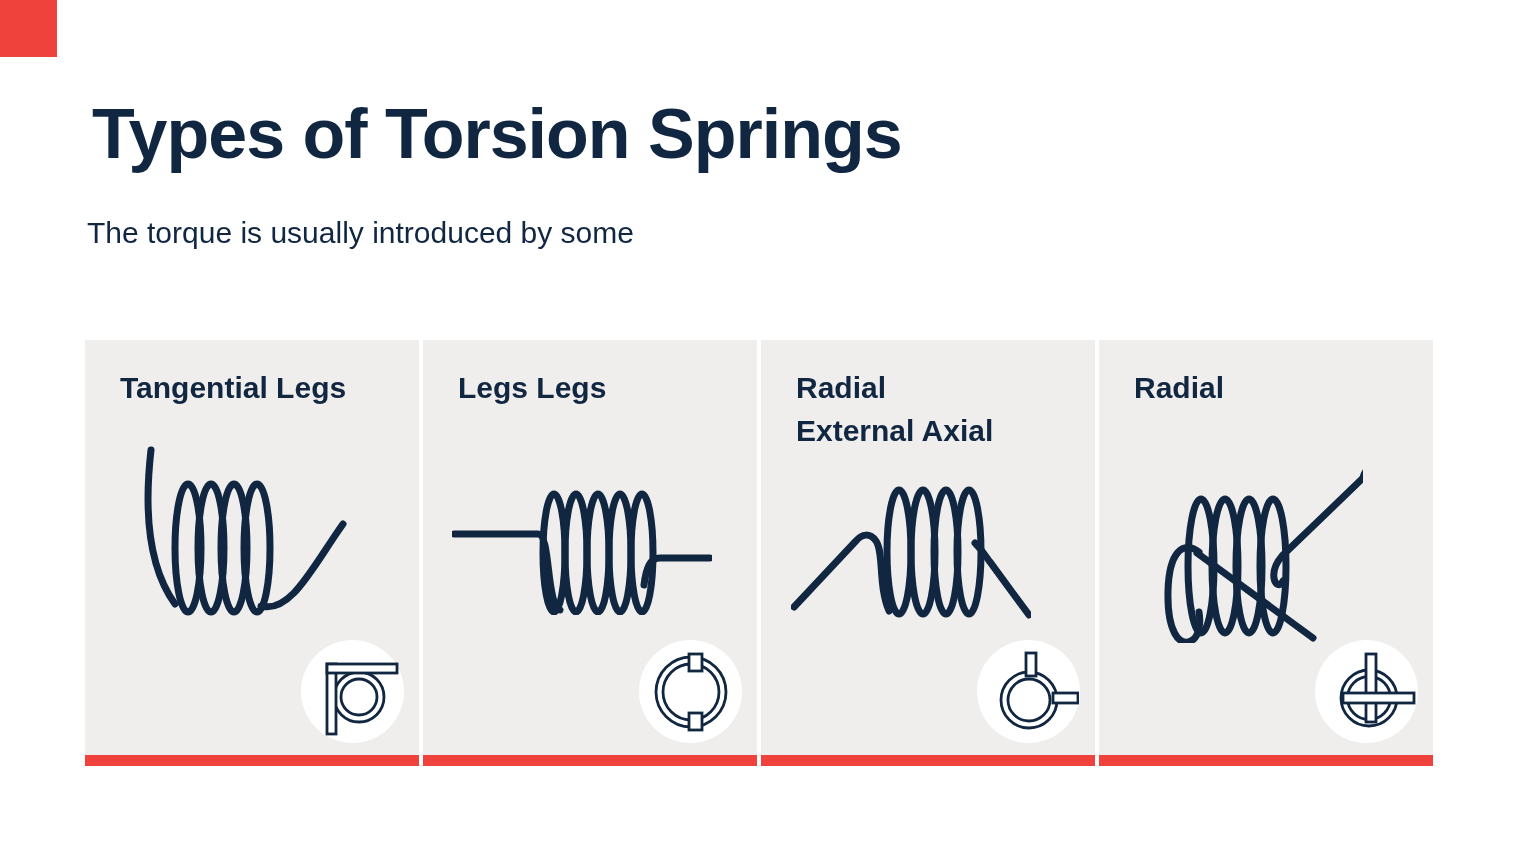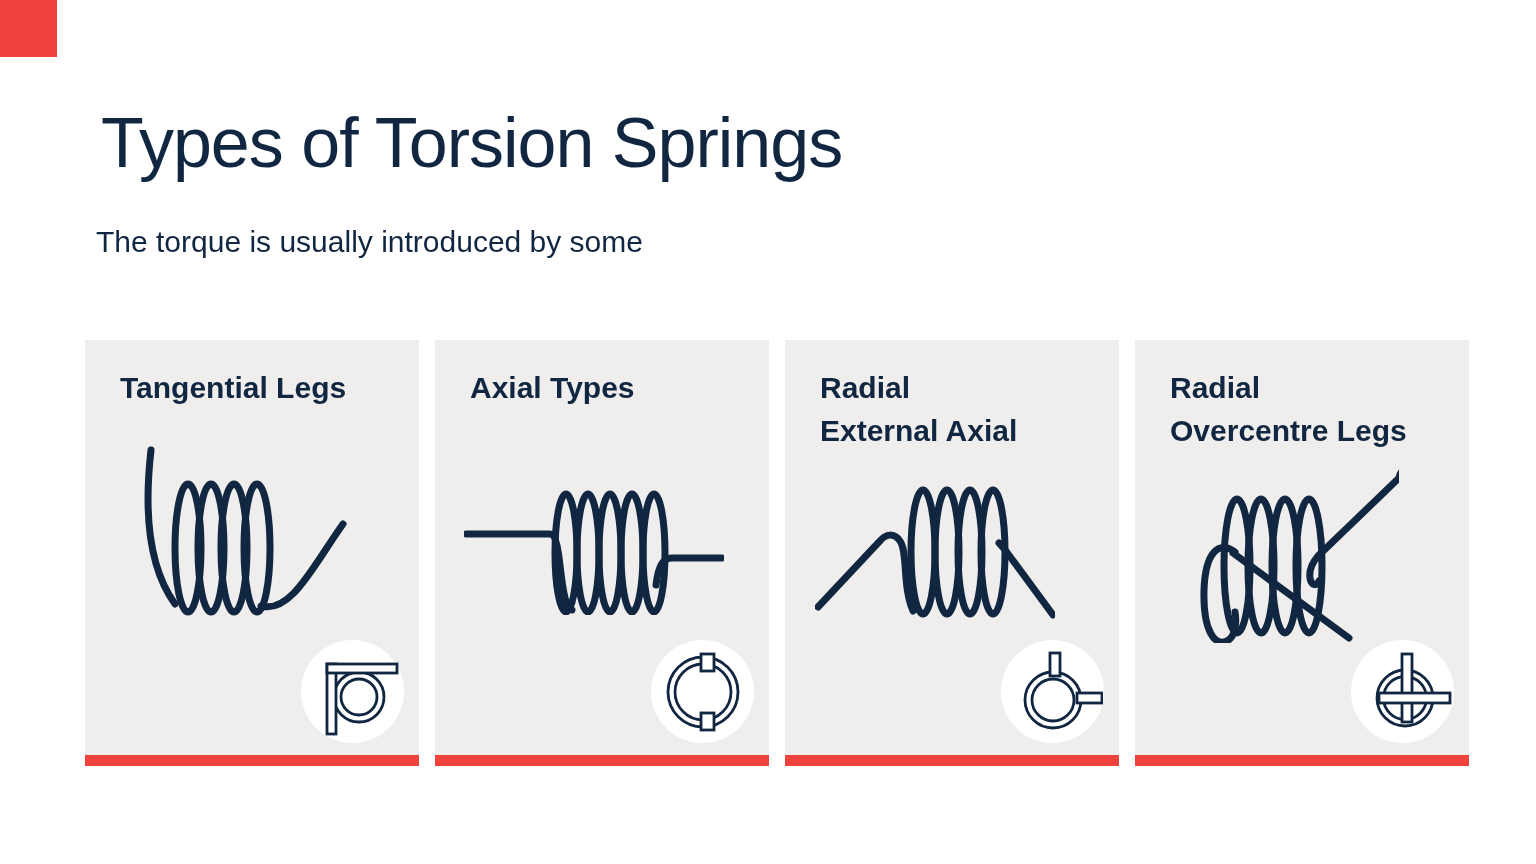--- a/index.html
+++ b/index.html
@@ -12,35 +12,35 @@
     position:relative;
     overflow:hidden;
   }
   .corner-accent {
     position:absolute; left:0; top:0;
     width:57px; height:57px;
     background:#EF423D;
   }
   .page-title {
     position:absolute; left:88px; top:90px;
-    margin:13px;
-    font-size:70px; font-weight:400; letter-spacing:-1px;
+    margin:4px;
+    font-size:70px; font-weight:700; letter-spacing:-1px;
     color:#112741;
     white-space:nowrap;
   }
   .subtitle {
     position:absolute; left:87px; top:211px;
-    margin:9px;
+    margin:0;
     font-size:30px; line-height:44px; font-weight:500;
     color:#112741;
   }
   .subtitle span { display:block; }
   .cards {
     position:absolute; left:85px; top:340px;
-    display:flex; gap:16px;
+    display:flex; gap:4px;
   }
   .card {
     width:334px; height:426px;
     background:#EFEEED;
     border-bottom:11px solid #EF423D;
     position:relative;
   }
   .card-title {
     margin:0;
     position:absolute; left:35px; top:26px; right:20px;
@@ -98,21 +98,21 @@
         <circle cx="56" cy="55" r="25"></circle>
         <circle cx="56" cy="55" r="18"></circle>
         <rect x="24" y="22" width="9" height="70"></rect>
         <rect x="24" y="22" width="70" height="9"></rect>
       </svg>
     </div>
   </section>
 
   <section class="card">
     <h2 class="card-title">
-      <span>Axial Types</span>
+      <span>Legs Legs</span>
       <span></span>
     </h2>
     <svg class="spring spring-2" viewBox="0 0 260 125">
       <path d="M2,44 L86,44 C99,44 94,116 108,120"></path>
       <ellipse cx="102" cy="63" rx="11" ry="59"></ellipse>
       <ellipse cx="124" cy="63" rx="11" ry="59"></ellipse>
       <ellipse cx="146" cy="63" rx="11" ry="59"></ellipse>
       <ellipse cx="168" cy="63" rx="11" ry="59"></ellipse>
       <ellipse cx="190" cy="63" rx="11" ry="59"></ellipse>
       <path d="M192,95 C194,78 198,68 208,68 L258,68"></path>
@@ -146,21 +146,20 @@
         <circle cx="50" cy="58" r="21"></circle>
         <rect x="47" y="11" width="10" height="23"></rect>
         <rect x="74" y="51" width="25" height="10"></rect>
       </svg>
     </div>
   </section>
 
   <section class="card">
     <h2 class="card-title">
       <span>Radial</span>
-      <span>Overcentre Legs</span>
     </h2>
     <svg class="spring spring-4" viewBox="0 0 200 195">
       <ellipse cx="38" cy="118" rx="13" ry="67"></ellipse>
       <ellipse cx="62" cy="118" rx="13" ry="67"></ellipse>
       <ellipse cx="86" cy="118" rx="13" ry="67"></ellipse>
       <ellipse cx="110" cy="118" rx="13" ry="67"></ellipse>
       <path d="M36,104 C20,92 6,104 5,143 C4,183 16,199 28,193 C36,189 38,176 36,164"></path>
       <path d="M34,105 L150,190"></path>
       <path d="M200,30 L119,108 C113,115 110,123 111,130 C112,137 117,139 120,133"></path>
       <path d="M200,30 C202,20 212,16 215,23 C217,29 212,34 206,32"></path>

